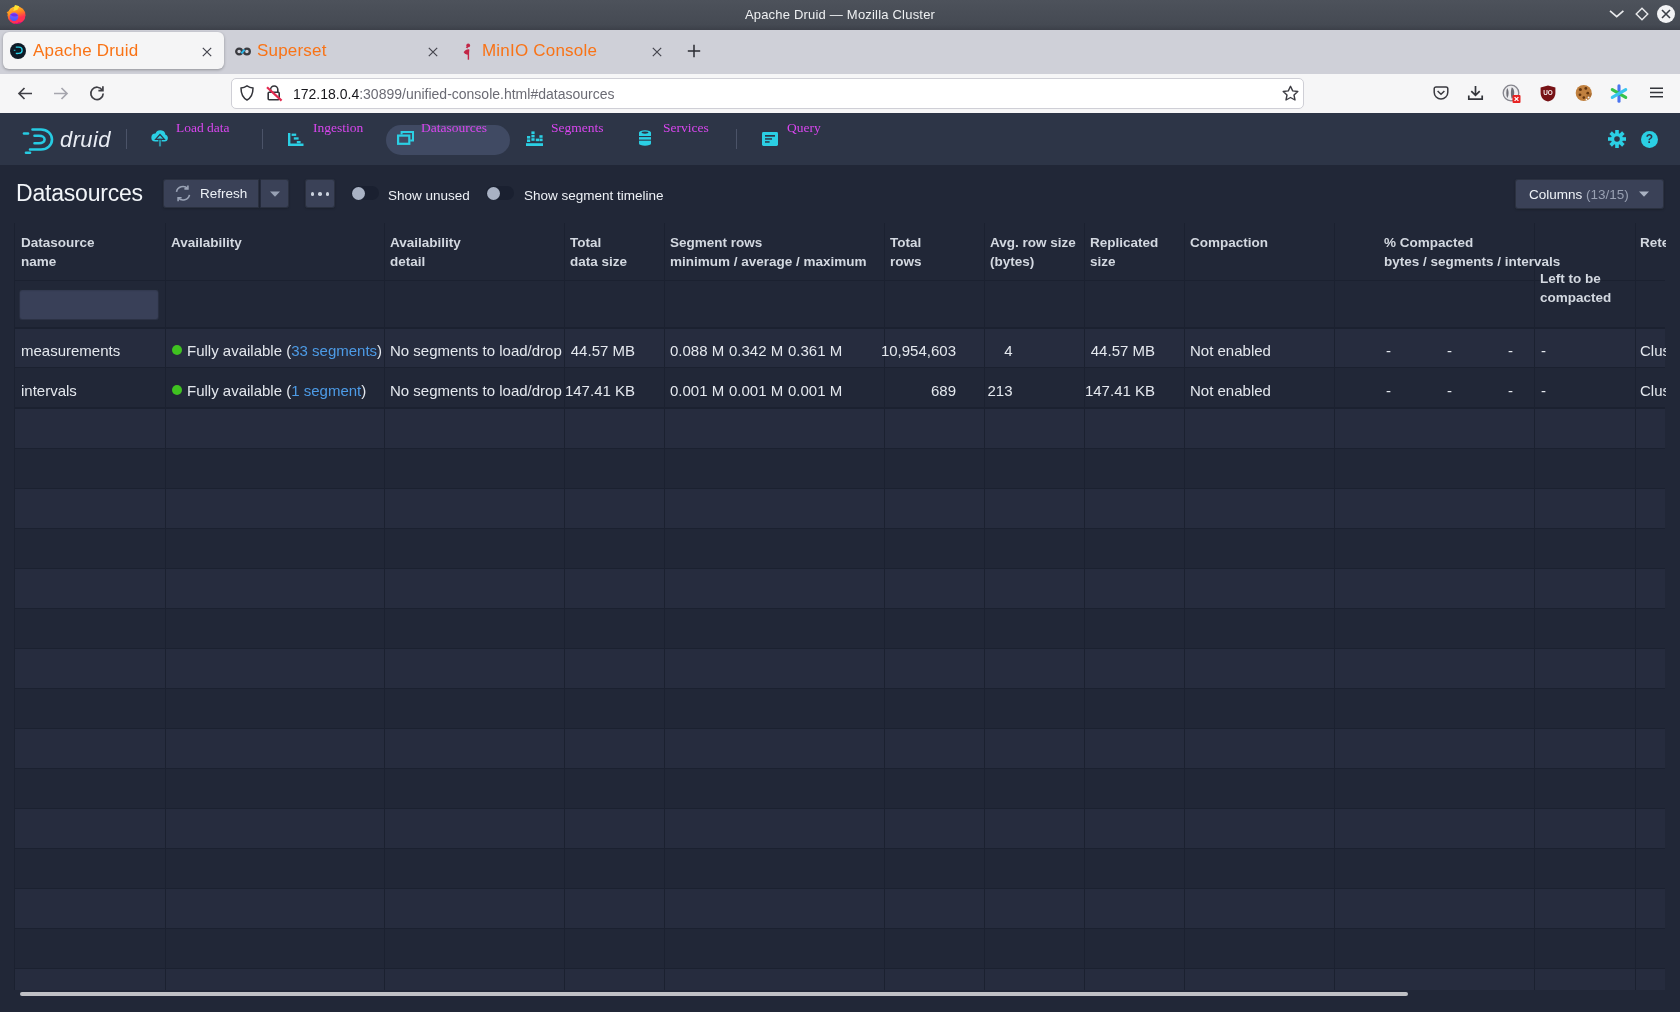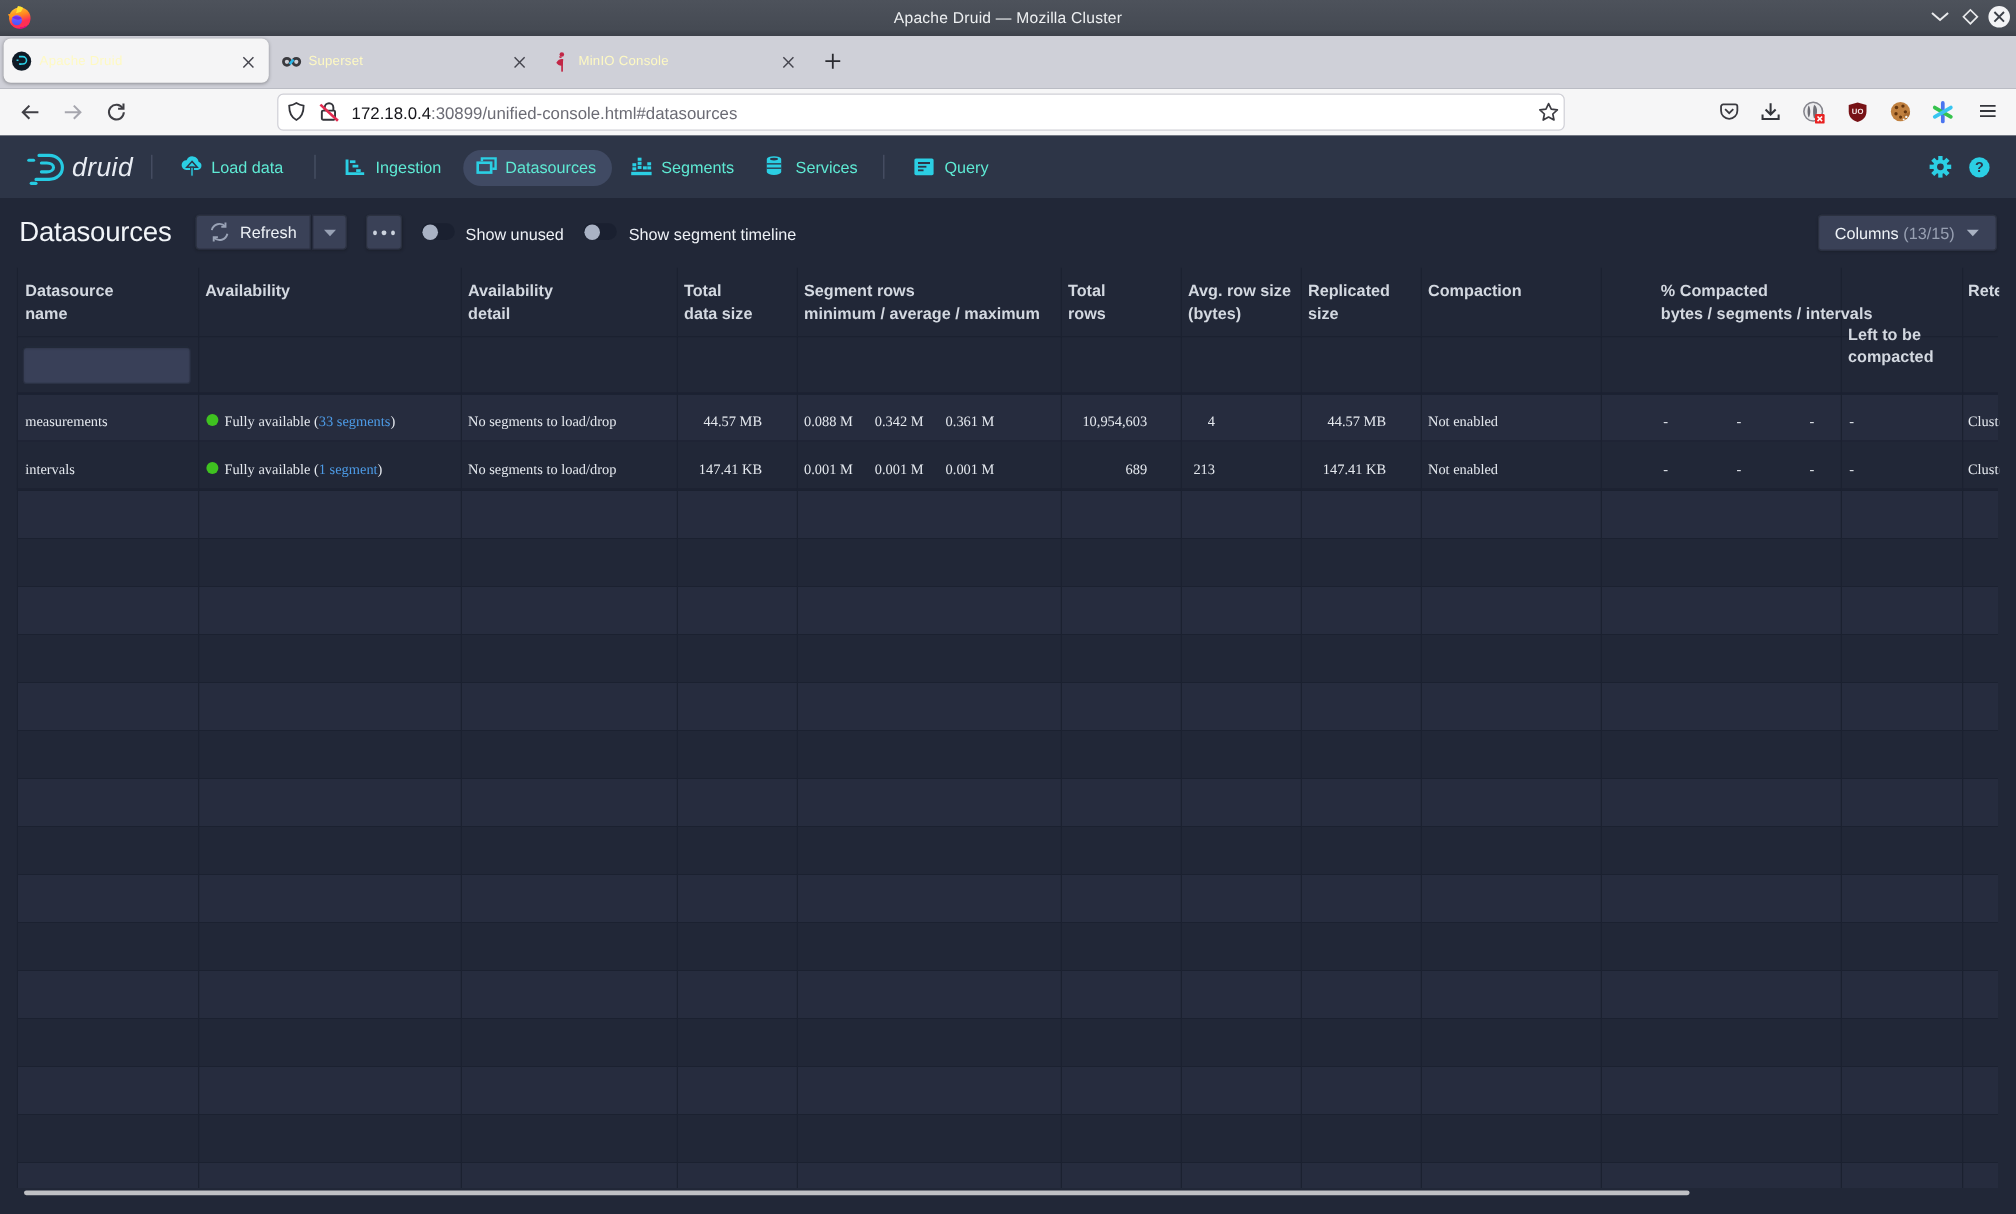--- a/index.html
+++ b/index.html
@@ -10,32 +10,32 @@
 
   
   #titlebar { left:0; top:0; width:1680px; height:30px; background:linear-gradient(#4d525b,#454a53 82%,#3c4049); }
   #titletext { left:0; top:0; width:1680px; height:29px; text-align:center; line-height:29px;
     color:#eef0f2; font-size:13px; letter-spacing:0.2px; }
 
   
   #tabbar { left:0; top:30px; width:1680px; height:44px; background:#cfd0d8; }
   #activetab { left:3px; top:32px; width:221px; height:37px; background:#f5f5f6; border-radius:6px;
     box-shadow:0 1px 3px rgba(0,0,0,0.3); }
-  .tabtitle { font-size:11px; color:#fef9c3; top:44px; height:14px; line-height:14px; letter-spacing:0.2px; }
+  .tabtitle { font-size:17px; color:#f97316; top:44px; height:14px; line-height:14px; letter-spacing:0.2px; }
 
   
   #navbar { left:0; top:74px; width:1680px; height:39px; background:#f6f6f7; }
   #urlbox { left:231px; top:78px; width:1073px; height:31px; background:#ffffff;
     border:1px solid #cfcfd6; border-radius:5px; }
   #urltext { left:293px; top:86px; font-size:14px; color:#16161b; height:17px; line-height:17px; }
   #urltext .dim { color:#6b6b74; }
 
   
   #appheader { left:0; top:113px; width:1680px; height:52px; background:#2d3547; }
-  .navitem { font-size:13.5px; color:#5eead4; top:132px; height:15px; line-height:15px; }
+  .navitem { font-size:13.5px; color:#d946ef; top:120px; height:15px; line-height:15px;font-family:Liberation Serif, serif; }
   .navsep { width:1px; top:129px; height:20px; background:#4b5368; }
   #navpill { left:386px; top:125px; width:124px; height:30px; border-radius:15px; background:#404a63; }
   #druidword { left:60px; top:127px; font-size:22px; font-style:italic; color:#e8ecf3; letter-spacing:0.4px; }
 
   
   .btn { background:#3a4157; border-radius:3px; box-shadow:inset 0 0 0 1px rgba(17,20,24,0.35), 0 1px 2px rgba(17,20,24,0.3); }
   #heading { left:16px; top:180px; font-size:23px; color:#f2f5f9; letter-spacing:-0.2px; }
   #refreshbtn { left:163px; top:179px; width:96px; height:29px; border-radius:3px 0 0 3px; }
   #refreshcaret { left:260px; top:179px; width:29px; height:29px; border-radius:0 3px 3px 0; }
   #refreshtext { left:200px; top:186px; font-size:13.5px; color:#edf1f6; }
@@ -52,21 +52,21 @@
   #emptyrows { position:absolute; left:0; top:185px; width:1651px; height:582px;
     background:repeating-linear-gradient(180deg,
       #1b2130 0px, #1b2130 1px,
       #262c3e 1px, #262c3e 40px,
       #1b2130 40px, #1b2130 41px,
       #212737 41px, #212737 80px); }
   .hcell { position:absolute; font-size:13.5px; font-weight:bold; color:#d3d8e0; line-height:19px; }
   .row { position:absolute; left:0; width:1651px; height:40px; border-bottom:1px solid #1b2130; }
   .row1bg { top:105px; height:40px; background:#262c3e; border-top:1px solid #1b2130; }
   .row2bg { top:145px; height:40px; background:#212737; }
-  .cell { position:absolute; font-size:12px; color:#e4e8ee; height:18px; line-height:18px; white-space:nowrap;font-family:Liberation Serif, serif; }
+  .cell { position:absolute; font-size:15px; color:#e4e8ee; height:18px; line-height:18px; white-space:nowrap; }
   .link { color:#4d9be6; }
   #filterinput { position:absolute; left:5px; top:66px; width:140px; height:31px; background:#394058;
     border-radius:3px; box-shadow:inset 0 1px 2px rgba(10,14,20,0.4), inset 0 0 0 1px rgba(10,14,20,0.25); }
   #hscroll { left:20px; top:992px; width:1388px; height:4px; background:#bfc0c4; border-radius:2px; }
 </style>
 </head>
 <body>
 
 <div id="titlebar" class="abs"></div>
 <div id="titletext" class="abs">Apache Druid — Mozilla Cluster</div>

